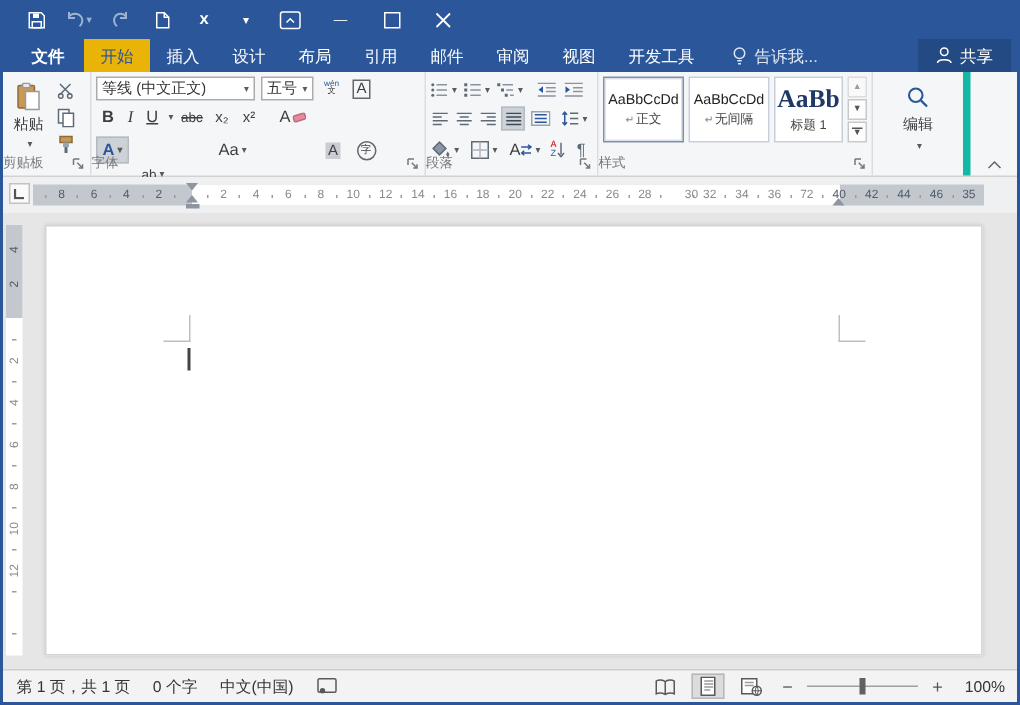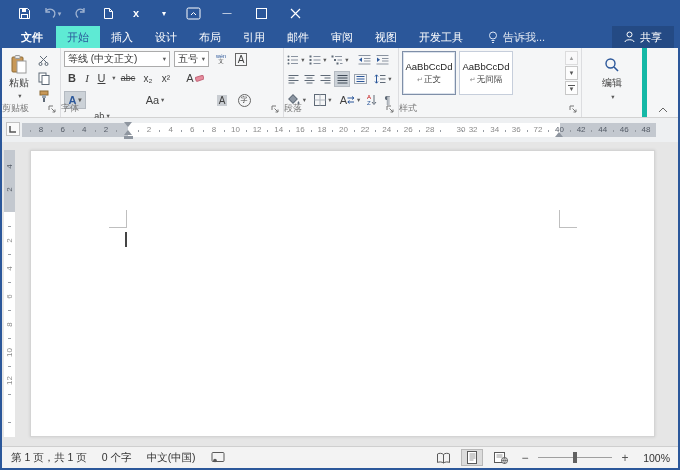--- a/index.html
+++ b/index.html
@@ -15,21 +15,21 @@
   .t-title{flex:1;text-align:center;font-size:11.5px;color:#fff;letter-spacing:.2px;}
   .winctl{display:flex;align-items:center;height:100%;}
   .wbtn{width:34px;height:100%;display:flex;align-items:center;justify-content:center;font-size:12px;color:#fff;}
   .maxbox{width:9px;height:9px;border:1px solid #fff;}
   .tinycaret{font-size:7px;line-height:1;}
   
   .tabrow{position:absolute;left:0;top:26px;right:0;height:22px;background:#2b579a;
     display:flex;align-items:stretch;padding-left:6px;color:#fff;font-size:11px;}
   .tab{display:flex;align-items:center;padding:0 11px;cursor:default;white-space:nowrap;}
   .tab.file{font-weight:bold;padding:0 13px;}
-  .tab.selected{background:#5eead4;color:#2b579a;}
+  .tab.selected{background:#eab308;color:#2b579a;}
   .tellme{display:flex;align-items:center;gap:5px;margin-left:14px;color:rgba(255,255,255,.85);}
   .share{margin-left:auto;margin-right:4px;display:flex;align-items:center;gap:5px;
     background:rgba(0,0,0,.14);padding:0 12px;}
   
   .ribbon{position:absolute;left:0;top:48px;right:0;height:70px;background:#f5f6f7;
     border-bottom:1px solid #d2d2d2;display:flex;box-sizing:border-box;}
   .rg{position:relative;height:100%;border-right:1px solid #dcdde0;flex:none;}
   .glabel{position:absolute;bottom:2px;left:0;right:0;text-align:left;
     font-size:9px;color:#7a7a7a;pointer-events:none;}
   .launcher{position:absolute;right:3px;bottom:3px;width:9px;height:9px;}
@@ -414,20 +414,24 @@
 
     <div class="rg" style="width:182px">
       <div class="stylecard selected" style="left:3px;width:54px">
         <span class="ssample">AaBbCcDd</span>
         <span class="sname"><span class="smark">↵</span><span>正文</span></span>
       </div>
       <div class="stylecard" style="left:60px;width:54px">
         <span class="ssample">AaBbCcDd</span>
         <span class="sname"><span class="smark">↵</span><span>无间隔</span></span>
       </div>
+      <div class="stylecard" style="left:117px;width:46px">
+        <span class="ssample h1">AaBb</span>
+        <span class="sname"><span>标题 1</span></span>
+      </div>
       <div class="sscroll" style="left:166px;top:3px">
         <span class="sbtn dimmed">▲</span>
         <span class="sbtn">▼</span>
         <span class="sbtn" style="flex-direction:column;line-height:1"><span style="width:7px;border-top:1px solid #555"></span>▼</span>
       </div>
       <div class="glabel">样式</div>
       <span class="launcher">
         <svg width="9" height="9" viewBox="0 0 9 9">
             <path d="M1 1v4M1 1h4" stroke="#777" fill="none"></path>
             <path d="M3.5 3.5 L7 7 M7 4.5 V7 H4.5" stroke="#777" fill="none"></path>
@@ -487,21 +491,21 @@
         <span class="hnum" style="left: 407.9px;">28</span>
         <span class="hnum" style="left: 429.5px; padding-left: 19px;">30</span>
         <span class="hnum" style="left: 451.1px;">32</span>
         <span class="hnum" style="left: 472.7px;">34</span>
         <span class="hnum" style="left: 494.3px;">36</span>
         <span class="hnum" style="left: 515.9px;">72</span>
         <span class="hnum ongray" style="left: 537.5px;">40</span>
         <span class="hnum ongray" style="left: 559.1px;">42</span>
         <span class="hnum ongray" style="left: 580.7px;">44</span>
         <span class="hnum ongray" style="left: 602.3px;">46</span>
-        <span class="hnum ongray" style="left: 623.9px;">48</span>
+        <span class="hnum ongray" style="left: 623.9px;">35</span>
         <span class="tickdot" style="left: 7.8px;"></span>
         <span class="tickdot" style="left: 29.4px;"></span>
         <span class="tickdot" style="left: 51px;"></span>
         <span class="tickdot" style="left: 72.6px;"></span>
         <span class="tickdot" style="left: 94.2px;"></span>
         <span class="tickdot" style="left: 115.8px;"></span>
         <span class="tickdot" style="left: 137.4px;"></span>
         <span class="tickdot" style="left: 159px;"></span>
         <span class="tickdot" style="left: 180.6px;"></span>
         <span class="tickdot" style="left: 202.2px;"></span>

